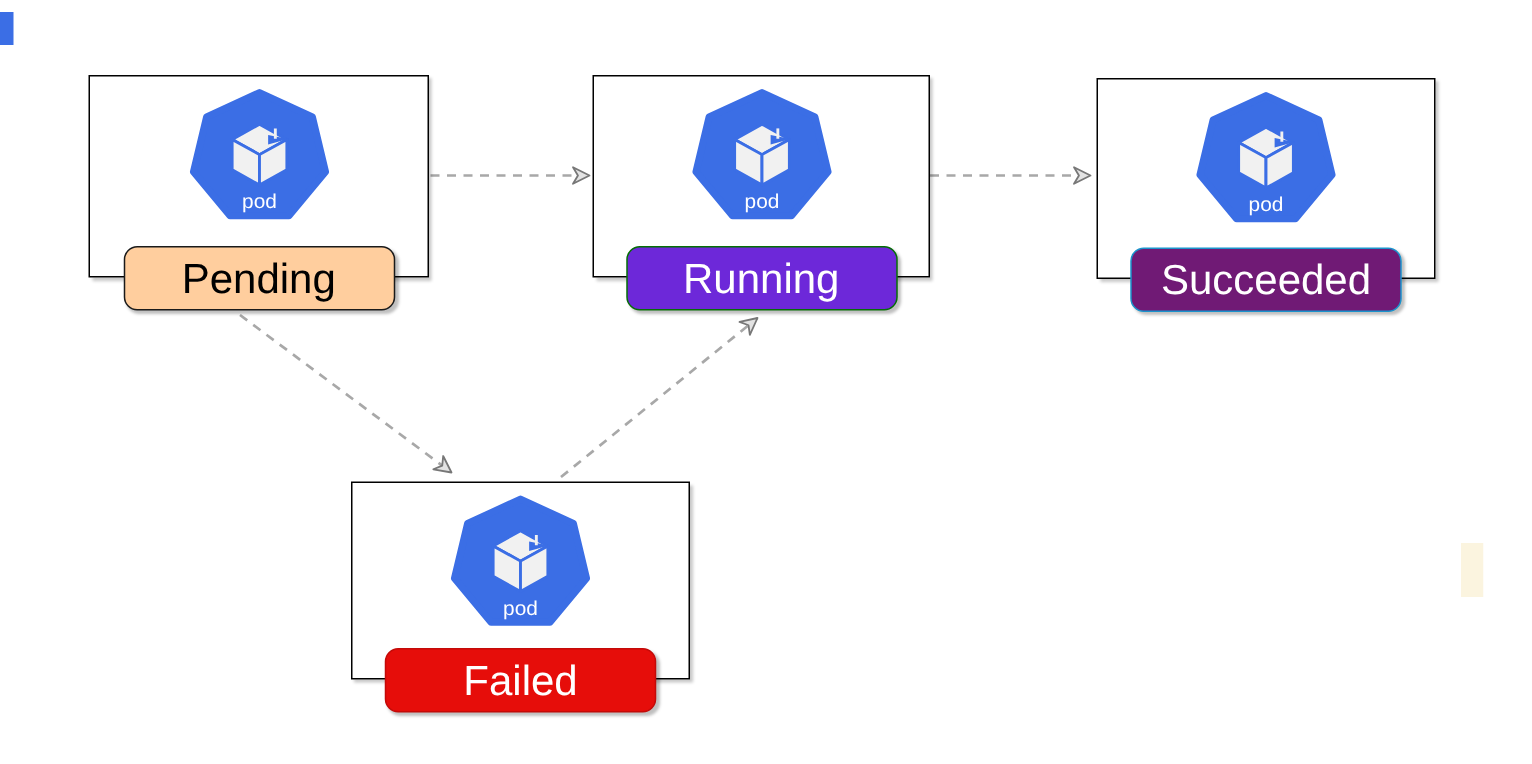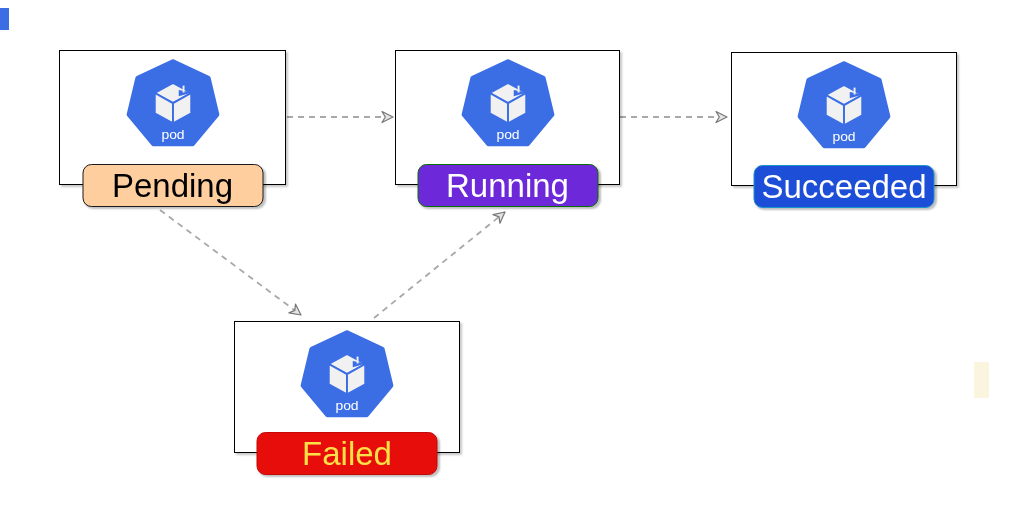--- a/index.html
+++ b/index.html
@@ -15,21 +15,21 @@
   }
   .pod-icon{
     position:absolute;left:50%;transform:translateX(-50%);
     top:8px;width:96px;height:92px;
   }
   .pod-icon svg{display:block;width:100%;height:100%;}
   .state-badge{
     position:absolute;left:50%;transform:translateX(-50%);
     bottom:-22px;width:179px;height:41px;
     border:1.6px solid #000;border-radius:9px;
-    font-size:33px;line-height:41px;text-align:center;
+    font-size:28px;line-height:41px;text-align:center;
     box-shadow:2px 2px 2px rgba(0,0,0,0.25);
     white-space:nowrap;
   }
   .edges{position:absolute;left:0;top:0;width:1021px;height:509px;pointer-events:none;}
   .artifact{position:absolute;}
 </style>
 </head>
 <body>
 
 <div id="canvas">
@@ -92,37 +92,37 @@
         <g class="cube" stroke-width="2" stroke-linejoin="round">
           <polygon points="50,27 69,38 50,49 31,38" style="fill: rgb(241, 241, 241); stroke: rgb(59, 110, 229);"></polygon>
           <polygon points="31,38 50,49 50,71 31,60" style="fill: rgb(241, 241, 241); stroke: rgb(59, 110, 229);"></polygon>
           <polygon points="69,38 69,60 50,71 50,49" style="fill: rgb(241, 241, 241); stroke: rgb(59, 110, 229);"></polygon>
         </g>
         <polygon class="notch" points="69.8,37.6 56,34.8 56,41.6" style="fill: rgb(59, 110, 229);"></polygon>
         <line class="flap" x1="61" y1="30" x2="61" y2="37.5" stroke-width="2" style="stroke: rgb(241, 241, 241);"></line>
         <text class="pod-text" x="50" y="88" text-anchor="middle" font-size="14.5" style="fill: rgb(255, 255, 255); font-family: &quot;Liberation Sans&quot;, sans-serif;">pod</text>
       </svg>
     </div>
-    <div class="state-badge" style="background: #1d4ed8; border-color: rgb(27, 147, 204); color: rgb(255, 255, 255);">Succeeded</div>
+    <div class="state-badge" style="background: #701a75; border-color: rgb(27, 147, 204); color: rgb(255, 255, 255);">Succeeded</div>
   </div>
 
   <div class="node" style="left:234px;top:321px;width:226px;height:132px;">
     <div class="nodebox" style="--box-fill: #FFFFFF; --box-border: #000000;"></div>
     <div class="pod-icon">
       <svg viewBox="0 0 100 100" preserveAspectRatio="none">
         <polygon class="hept" points="50,4 86.7,21.7 95.8,61.5 70.4,93.3 29.6,93.3 4.2,61.5 13.3,21.7" stroke-width="5" stroke-linejoin="round" style="fill: rgb(59, 110, 229); stroke: rgb(59, 110, 229);"></polygon>
         <g class="cube" stroke-width="2" stroke-linejoin="round">
           <polygon points="50,27 69,38 50,49 31,38" style="fill: rgb(241, 241, 241); stroke: rgb(59, 110, 229);"></polygon>
           <polygon points="31,38 50,49 50,71 31,60" style="fill: rgb(241, 241, 241); stroke: rgb(59, 110, 229);"></polygon>
           <polygon points="69,38 69,60 50,71 50,49" style="fill: rgb(241, 241, 241); stroke: rgb(59, 110, 229);"></polygon>
         </g>
         <polygon class="notch" points="69.8,37.6 56,34.8 56,41.6" style="fill: rgb(59, 110, 229);"></polygon>
         <line class="flap" x1="61" y1="30" x2="61" y2="37.5" stroke-width="2" style="stroke: rgb(241, 241, 241);"></line>
         <text class="pod-text" x="50" y="88" text-anchor="middle" font-size="14.5" style="fill: rgb(255, 255, 255); font-family: &quot;Liberation Sans&quot;, sans-serif;">pod</text>
       </svg>
     </div>
-    <div class="state-badge" style="background: rgb(230, 13, 10); border-color: rgb(196, 10, 8); color: #fde047;">Failed</div>
+    <div class="state-badge" style="background: rgb(230, 13, 10); border-color: rgb(196, 10, 8); color: #ffffff;">Failed</div>
   </div>
 
   <div class="artifact" style="left: 0px; top: 8px; width: 9px; height: 22px; background: rgb(59, 110, 229);"></div>
   <div class="artifact" style="right: 0px; top: 362px; width: 15px; height: 36px; background: rgb(251, 244, 223);"></div>
 
 </div>
 
 </body></html>

